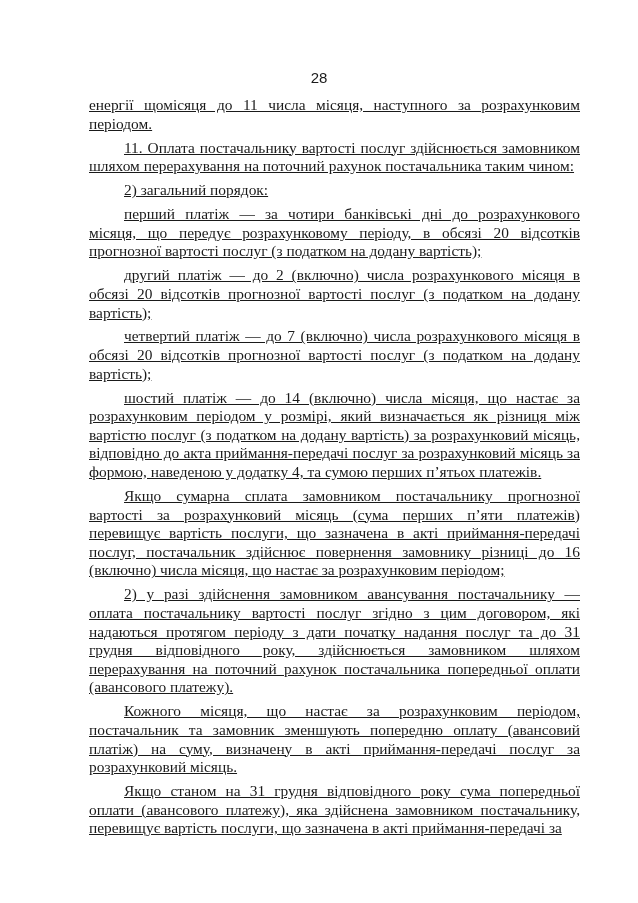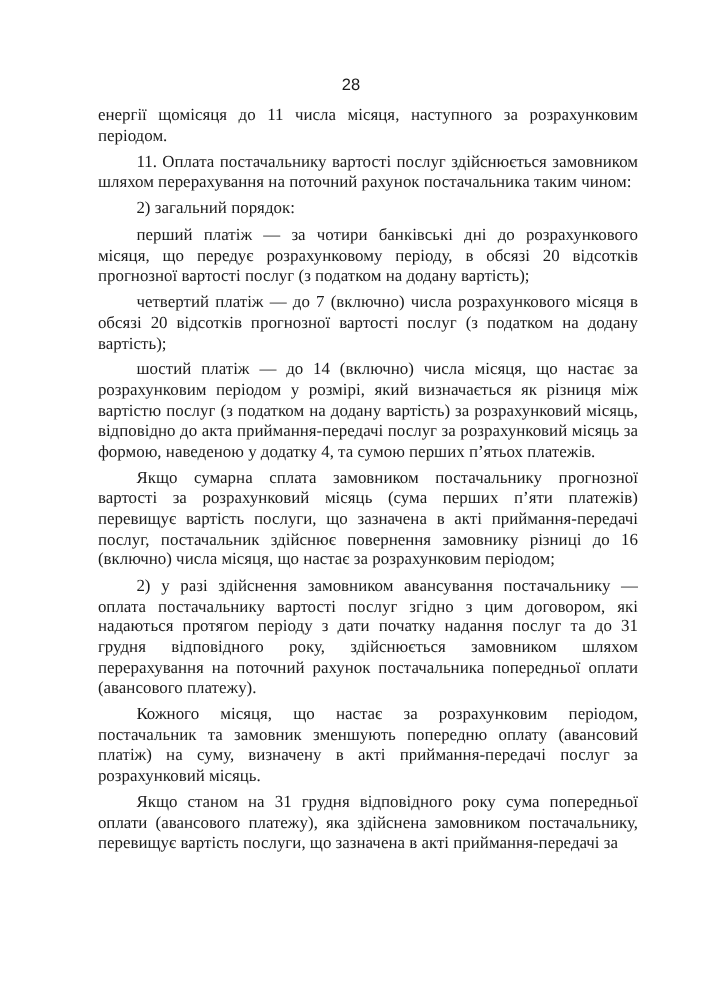--- a/index.html
+++ b/index.html
@@ -39,35 +39,37 @@
     width: 491px;
     font-family: "Liberation Serif", "DejaVu Serif", serif;
     font-size: 15.4px;
     line-height: 18.6px;
     color: #1a1a1a;
   }
   .body p {
     margin: 0 0 5.4px 0;
     text-align: justify;
     text-indent: 0;
+    text-decoration: underline;
   }
   .body p.indent {
     text-indent: 35px;
   }
 </style>
 </head>
 <body>
 
 <div class="page">
   <div class="page-number">28</div>
   <div class="body">
     <p>енергії щомісяця до 11 числа місяця, наступного за розрахунковим періодом.</p>
     <p class="indent">11. Оплата постачальнику вартості послуг здійснюється замовником шляхом перерахування на поточний рахунок постачальника таким чином:</p>
     <p class="indent">2) загальний порядок:</p>
     <p class="indent">перший платіж — за чотири банківські дні до розрахункового місяця, що передує розрахунковому періоду, в обсязі 20 відсотків прогнозної вартості послуг (з податком на додану вартість);</p>
+    <p class="indent">другий платіж — до 2 (включно) числа розрахункового місяця в обсязі 20 відсотків прогнозної вартості послуг (з податком на додану вартість);</p>
     <p class="indent">четвертий платіж — до 7 (включно) числа розрахункового місяця в обсязі 20 відсотків прогнозної вартості послуг (з податком на додану вартість);</p>
     <p class="indent">шостий платіж — до 14 (включно) числа місяця, що настає за розрахунковим періодом у розмірі, який визначається як різниця між вартістю послуг (з податком на додану вартість) за розрахунковий місяць, відповідно до акта приймання-передачі послуг за розрахунковий місяць за формою, наведеною у додатку 4, та сумою перших п’ятьох платежів.</p>
     <p class="indent">Якщо сумарна сплата замовником постачальнику прогнозної вартості за розрахунковий місяць (сума перших п’яти платежів) перевищує вартість послуги, що зазначена в акті приймання-передачі послуг, постачальник здійснює повернення замовнику різниці до 16 (включно) числа місяця, що настає за розрахунковим періодом;</p>
     <p class="indent">2) у разі здійснення замовником авансування постачальнику — оплата постачальнику вартості послуг згідно з цим договором, які надаються протягом періоду з дати початку надання послуг та до 31 грудня відповідного року, здійснюється замовником шляхом перерахування на поточний рахунок постачальника попередньої оплати (авансового платежу).</p>
     <p class="indent">Кожного місяця, що настає за розрахунковим періодом, постачальник та замовник зменшують попередню оплату (авансовий платіж) на суму, визначену в акті приймання-передачі послуг за розрахунковий місяць.</p>
     <p class="indent">Якщо станом на 31 грудня відповідного року сума попередньої оплати (авансового платежу), яка здійснена замовником постачальнику, перевищує вартість послуги, що зазначена в акті приймання-передачі за</p>
   </div>
 </div>
 
 </body></html>

